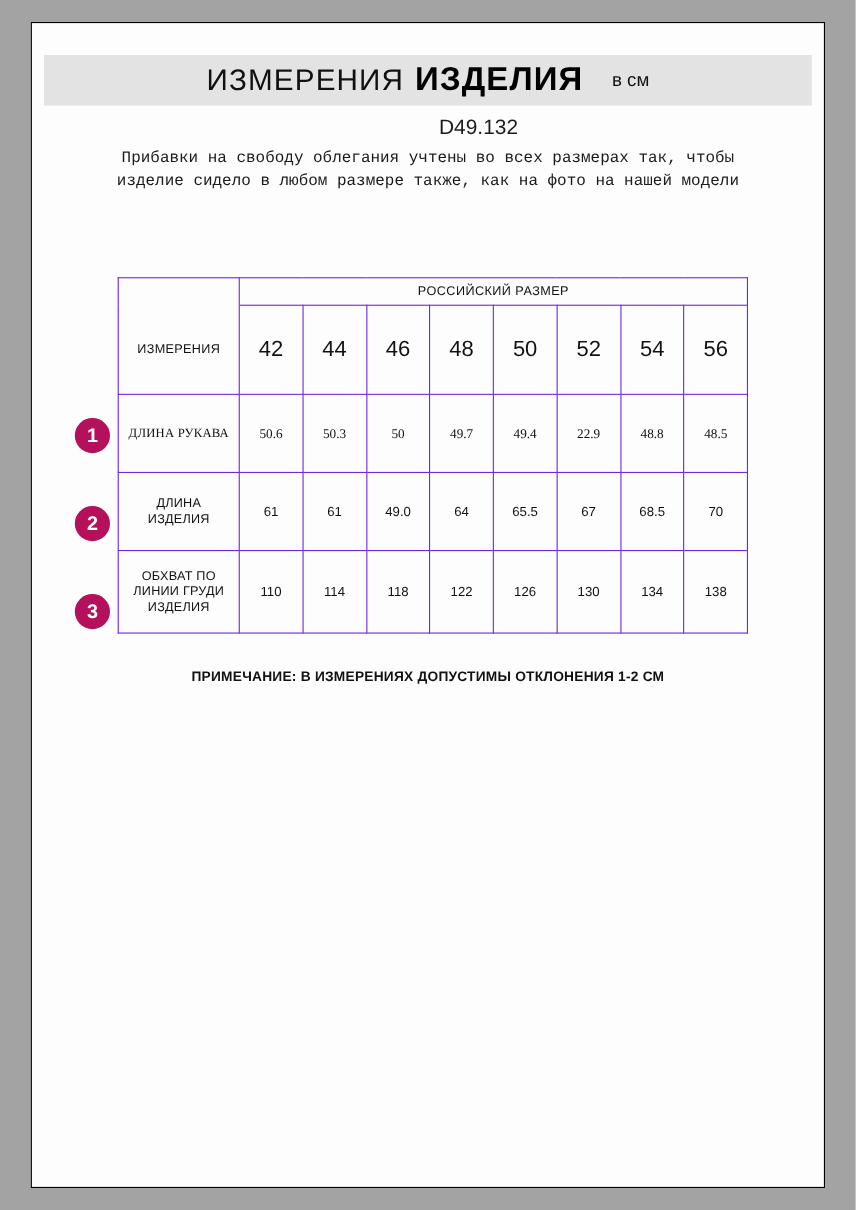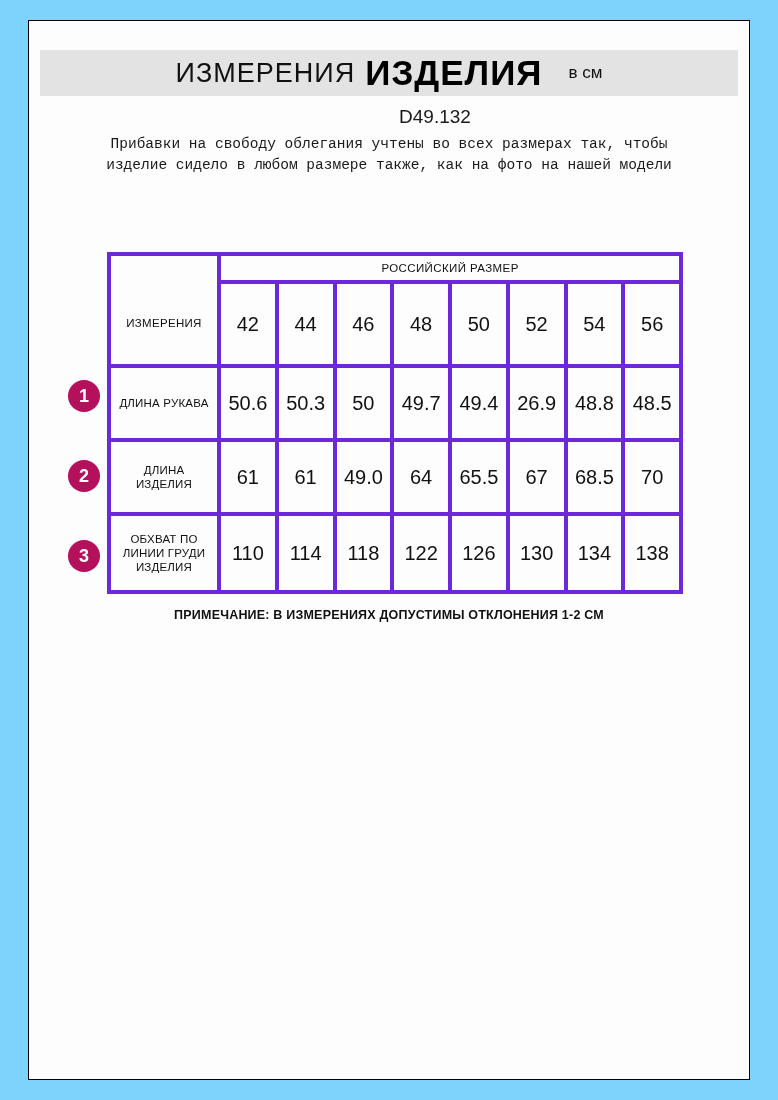--- a/index.html
+++ b/index.html
@@ -14,21 +14,21 @@
     color: #1a1a1a;
     position: relative;
     overflow: hidden;
   }
   .page {
     position: absolute;
     left: 0;
     top: 0;
     width: 778px;
     height: 1100px;
-    background: #7dd3fc;
+    background: #a3a3a3;
   }
   .page-border {
     position: absolute;
     left: 28px;
     top: 20px;
     width: 722px;
     height: 1060px;
     border: 1px solid #000;
     box-sizing: border-box;
     background: #fdfdfd;
@@ -58,21 +58,21 @@
     display: flex;
     align-items: center;
     justify-content: center;
   }
   .banner-t1 {
     font-size: 27px;
     letter-spacing: 1px;
     color: #111;
   }
   .banner-t2 {
-    font-size: 35px;
+    font-size: 30px;
     font-weight: bold;
     letter-spacing: 1px;
     margin-left: 10px;
     color: #000;
   }
   .banner-t3 {
     font-size: 17px;
     margin-left: 26px;
     color: #111;
   }
@@ -105,21 +105,21 @@
     left: 79px;
     top: 232px;
     width: 572px;
   }
   table.meas {
     border-collapse: collapse;
     width: 572px;
     table-layout: fixed;
   }
   table.meas td, table.meas th {
-    border: 4px solid #6d28d9;
+    border: 1px solid #6d28d9;
     text-align: center;
     vertical-align: middle;
     font-weight: normal;
     color: #111;
   }
   .col-label { width: 110px; }
   .col-size { width: 57.75px; }
   .hdr-ru {
     height: 22px;
     font-size: 11.5px;
@@ -145,23 +145,23 @@
     height: 78px;
   }
   .row-label {
     font-size: 11.5px;
     font-weight: bold;
     line-height: 14px;
     letter-spacing: 0.2px;
     padding: 4px 6px;
   }
   .val {
-    font-size: 20px;
-  }
-  .r1 td { height: 62px; }
+    font-size: 12px;
+  }
+  .r1 td { height: 62px; font-family: Liberation Serif, serif; }
   .r2 td { height: 62px; }
   .r3 td { height: 66px; }
   
   .badge {
     position: absolute;
     width: 32px;
     height: 32px;
     border-radius: 50%;
     background: #b5105c;
     color: #ffffff;
@@ -235,21 +235,21 @@
             <td class="size-num">54</td>
             <td class="size-num">56</td>
           </tr>
           <tr class="r1">
             <td class="row-label">ДЛИНА РУКАВА</td>
             <td class="val">50.6</td>
             <td class="val">50.3</td>
             <td class="val">50</td>
             <td class="val">49.7</td>
             <td class="val">49.4</td>
-            <td class="val">26.9</td>
+            <td class="val">22.9</td>
             <td class="val">48.8</td>
             <td class="val">48.5</td>
           </tr>
           <tr class="r2">
             <td class="row-label">ДЛИНА ИЗДЕЛИЯ</td>
             <td class="val">61</td>
             <td class="val">61</td>
             <td class="val">49.0</td>
             <td class="val">64</td>
             <td class="val">65.5</td>

